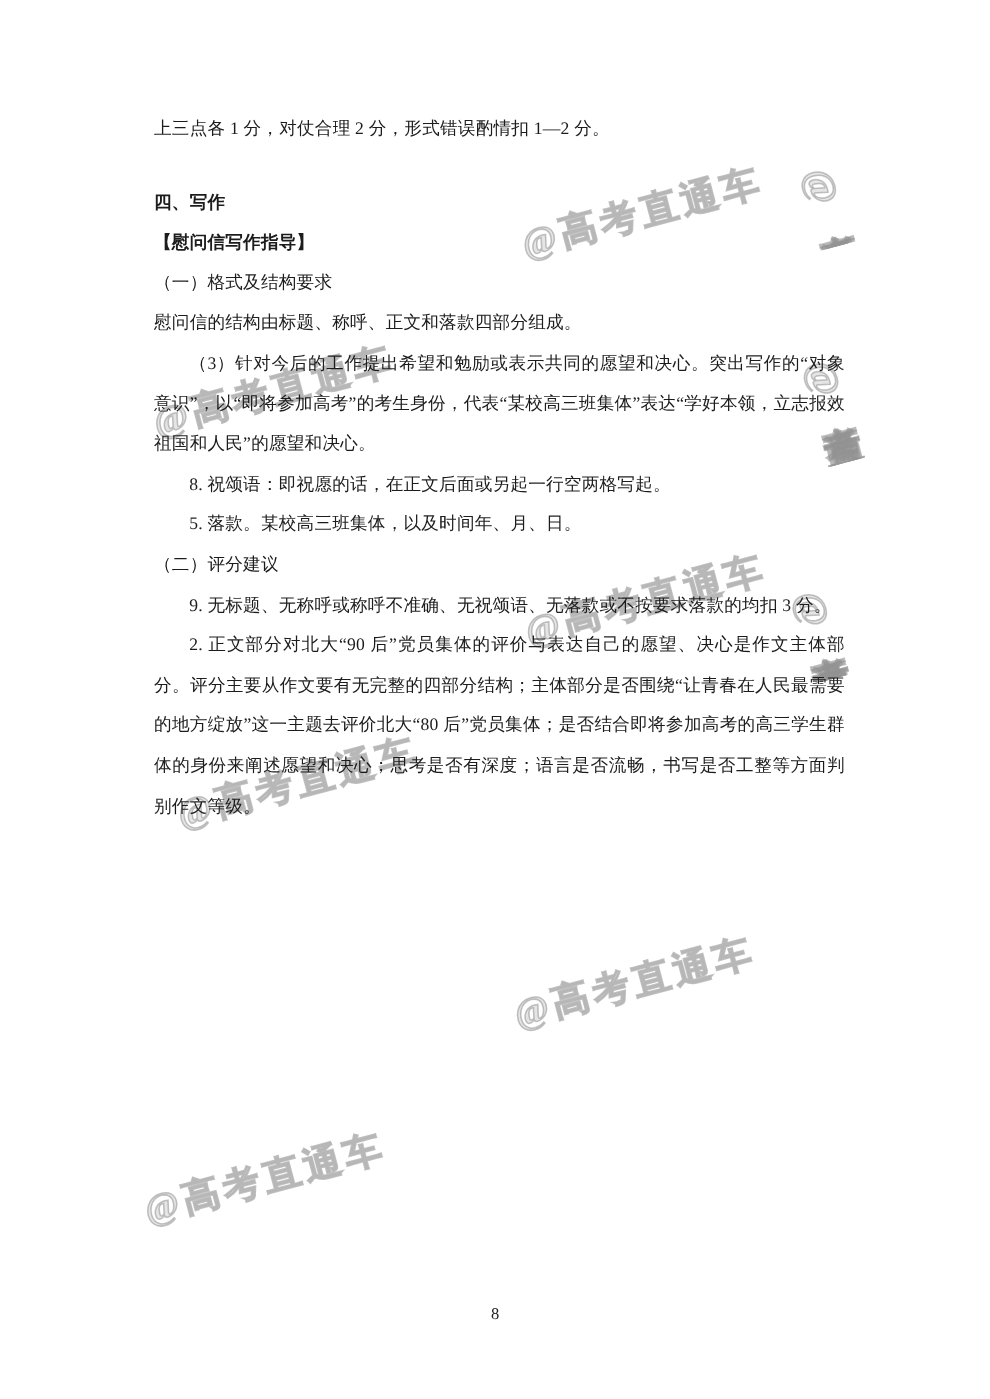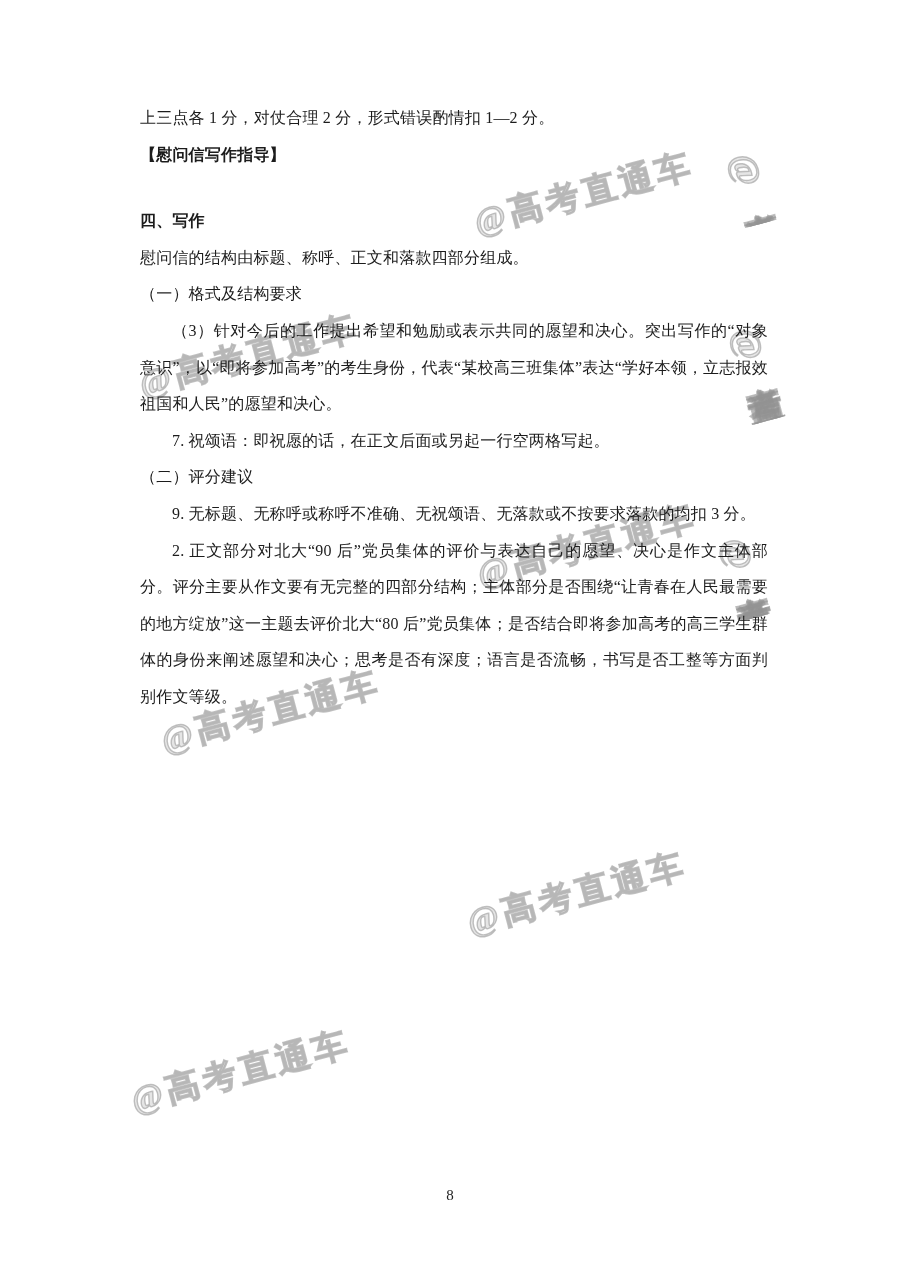--- a/index.html
+++ b/index.html
@@ -87,26 +87,27 @@
   <span class="wm" style="left:162px; top:718px;">@高考直通车</span>
   <span class="wm" style="left:468px; top:900px;">@高考直通车</span>
   <span class="wm" style="left:132px; top:1078px;">@高考直通车</span>
 
   <span class="wm vertical" style="left:733px; top:158px; height:72px;">@高考直通车</span>
   <span class="wm vertical" style="left:738px; top:332px; height:95px;">@高考直通车</span>
   <span class="wm vertical" style="left:726px; top:542px; height:82px;">@高考直通车</span>
 
   <div class="content">
     <p class="plain">上三点各 1 分，对仗合理 2 分，形式错误酌情扣 1—2 分。</p>
+    <p class="heading gap-before">四、写作</p>
     <p class="heading">【慰问信写作指导】</p>
-    <p class="heading gap-before">四、写作</p>
+    <p class="plain">（一）格式及结构要求</p>
     <p class="plain">慰问信的结构由标题、称呼、正文和落款四部分组成。</p>
-    <p class="plain">（一）格式及结构要求</p>
     <p class="indent">（3）针对今后的工作提出希望和勉励或表示共同的愿望和决心。突出写作的“对象意识”，以“即将参加高考”的考生身份，代表“某校高三班集体”表达“学好本领，立志报效祖国和人民”的愿望和决心。</p>
-    <p class="indent">7. 祝颂语：即祝愿的话，在正文后面或另起一行空两格写起。</p>
+    <p class="indent">8. 祝颂语：即祝愿的话，在正文后面或另起一行空两格写起。</p>
+    <p class="indent">5. 落款。某校高三班集体，以及时间年、月、日。</p>
     <p class="plain">（二）评分建议</p>
     <p class="indent">9. 无标题、无称呼或称呼不准确、无祝颂语、无落款或不按要求落款的均扣 3 分。</p>
     <p class="indent">2. 正文部分对北大“90 后”党员集体的评价与表达自己的愿望、决心是作文主体部分。评分主要从作文要有无完整的四部分结构；主体部分是否围绕“让青春在人民最需要的地方绽放”这一主题去评价北大“80 后”党员集体；是否结合即将参加高考的高三学生群体的身份来阐述愿望和决心；思考是否有深度；语言是否流畅，书写是否工整等方面判别作文等级。</p>
   </div>
 
   <div class="page-number">8</div>
 
 </div>
 
 </body></html>

